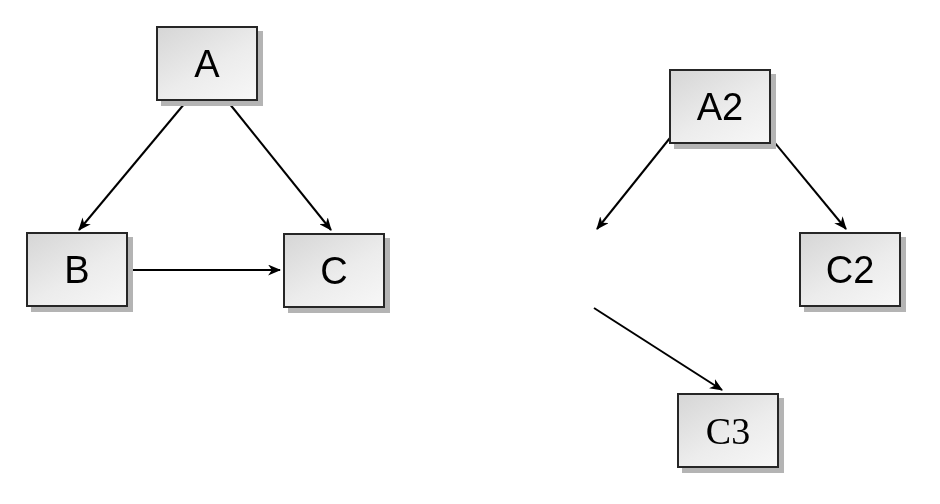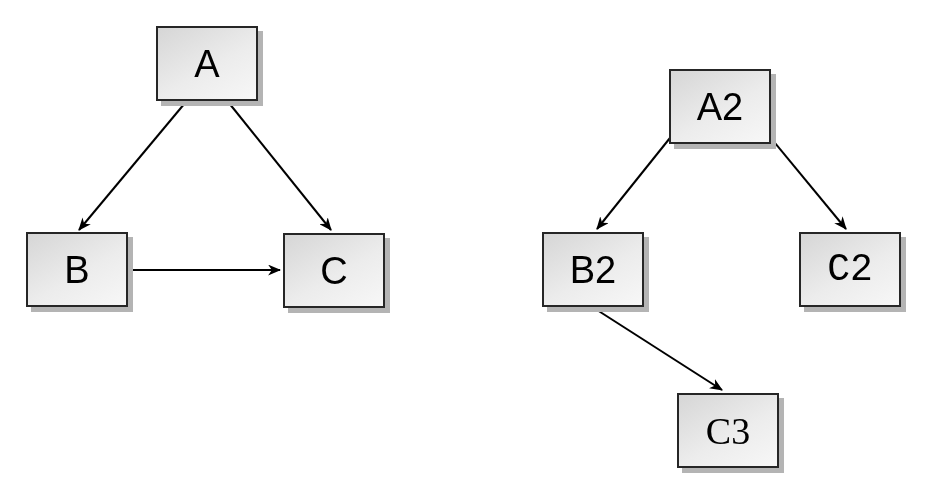--- a/index.html
+++ b/index.html
@@ -71,23 +71,20 @@
   <div class="node" style="left:26px;  top:232px;">
     <span class="node-label">B</span>
   </div>
   <div class="node" style="left:283px; top:233px;">
     <span class="node-label">C</span>
   </div>
 
   <div class="node" style="left:669px; top:25px;margin-top:44px;">
     <span class="node-label">A2</span>
   </div>
-  <div class="node" style="left:542px; top:232px;">
-    <span class="node-label">B2</span>
-  </div>
-  <div class="node" style="left:799px; top:232px;font-family:Liberation Mono, monospace;">
+  <div class="node" style="left:799px; top:232px;">
     <span class="node-label">C2</span>
   </div>
   <div class="node" style="left:677px; top:393px;font-family:Liberation Serif, serif;">
     <span class="node-label">C3</span>
   </div>
 
 </div>
 
 </body></html>

